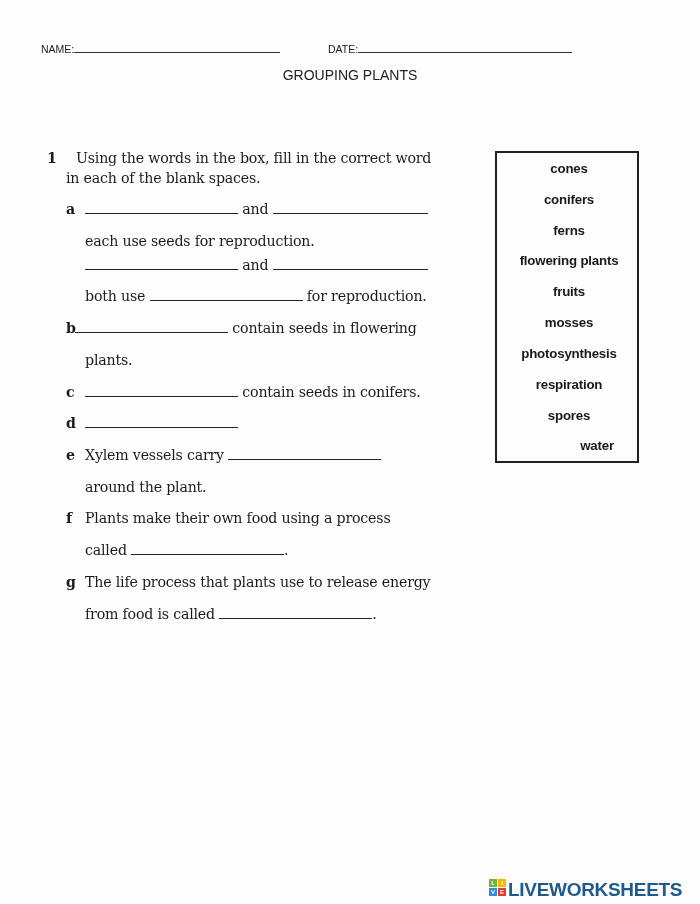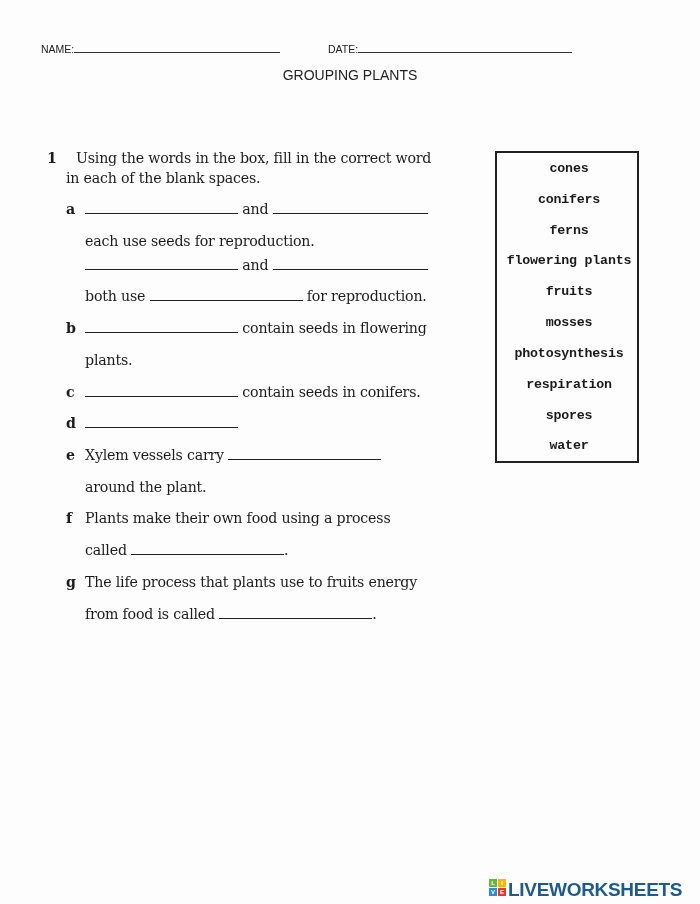--- a/index.html
+++ b/index.html
@@ -12,21 +12,21 @@
   .title { position: absolute; top: 67px; left: 0; width: 700px; text-align: center;
     font-family: "Liberation Sans", sans-serif; font-size: 14px; color: #222; }
 
   .q { position: absolute; font-family: "DejaVu Serif", serif; font-size: 14.2px; color: #1c1c1c; white-space: nowrap; letter-spacing: -0.2px; }
   .blank { display: inline-block; border-bottom: 1.3px solid #222; height: 1px; vertical-align: baseline; }
   .num { font-weight: bold; }
 
   .box { position: absolute; left: 495px; top: 151px; width: 144px; height: 312px;
     border: 2px solid #222; box-sizing: border-box; }
   .word { position: absolute; left: 0; width: 144px; text-align: center;
-    font-family: Liberation Mono, monospace; font-weight: bold; font-size: 13.3px; color: #1a1a1a; letter-spacing: -0.2px; }
+    font-family: Liberation Sans, sans-serif; font-weight: bold; font-size: 13.3px; color: #1a1a1a; letter-spacing: -0.2px; }
 
   .logo { position: absolute; left: 489px; top: 879px; height: 20px; display: flex; align-items: flex-start; }
   .logo-grid { display: grid; grid-template-columns: 8px 8px; grid-template-rows: 8px 8px; gap: 1px; margin-right: 2px; }
   .logo-grid span { display: block; font-family: "Liberation Sans", sans-serif; font-size: 6px; font-weight: bold; color: #fff; text-align: center; line-height: 8px; }
   .logo-text { font-family: "Liberation Sans", sans-serif; font-weight: bold; font-size: 19px; color: #1e5a8c; letter-spacing: -0.3px; }
 </style>
 </head>
 <body>
 
 <div class="hdr" style="left:41px; top:43px;">
@@ -53,21 +53,21 @@
   <span>and</span>
   <span class="blank" style="width:155px;"></span>
 </div>
 <div class="q" style="left:85px; top:288px;">
   <span>both use</span>
   <span class="blank" style="width:153px;"></span>
   <span>for reproduction.</span>
 </div>
 
 <div class="q" style="left:66px; top:320px;"><span class="num">b</span></div>
-<div class="q" style="left:85px; top:320px;">
+<div class="q" style="left:75px; top:320px;">
   <span class="blank" style="width:153px;"></span>
   <span>contain seeds in flowering</span>
 </div>
 <div class="q" style="left:85px; top:352px;">plants.</div>
 
 <div class="q" style="left:66px; top:384px;"><span class="num">c</span></div>
 <div class="q" style="left:85px; top:384px;">
   <span class="blank" style="width:153px;"></span>
   <span>contain seeds in conifers.</span>
 </div>
@@ -85,37 +85,37 @@
 <div class="q" style="left:85px; top:479px;">around the plant.</div>
 
 <div class="q" style="left:66px; top:510px;"><span class="num">f</span></div>
 <div class="q" style="left:85px; top:510px;">Plants make their own food using a process</div>
 <div class="q" style="left:85px; top:542px;">
   <span>called</span>
   <span class="blank" style="width:153px;"></span><span>.</span>
 </div>
 
 <div class="q" style="left:66px; top:574px;"><span class="num">g</span></div>
-<div class="q" style="left:85px; top:574px;">The life process that plants use to fruits energy</div>
+<div class="q" style="left:85px; top:574px;">The life process that plants use to release energy</div>
 <div class="q" style="left:85px; top:606px;">
   <span>from food is called</span>
   <span class="blank" style="width:153px;"></span><span>.</span>
 </div>
 
 <div class="box">
   <div class="word" style="top:8px;">cones</div>
   <div class="word" style="top:39px;">conifers</div>
   <div class="word" style="top:70px;">ferns</div>
   <div class="word" style="top:100px;">flowering plants</div>
   <div class="word" style="top:131px;">fruits</div>
   <div class="word" style="top:162px;">mosses</div>
   <div class="word" style="top:193px;">photosynthesis</div>
   <div class="word" style="top:224px;">respiration</div>
   <div class="word" style="top:255px;">spores</div>
-  <div class="word" style="top:285px;">water</div>
+  <div class="word" style="top:285px;padding-left:28px;">water</div>
 </div>
 
 <div class="logo">
   <div class="logo-grid">
     <span style="background:#6cb33f;">L</span>
     <span style="background:#f5b800;">I</span>
     <span style="background:#2f8fd6;">V</span>
     <span style="background:#e53935;">E</span>
   </div>
   <span class="logo-text">LIVEWORKSHEETS</span>

